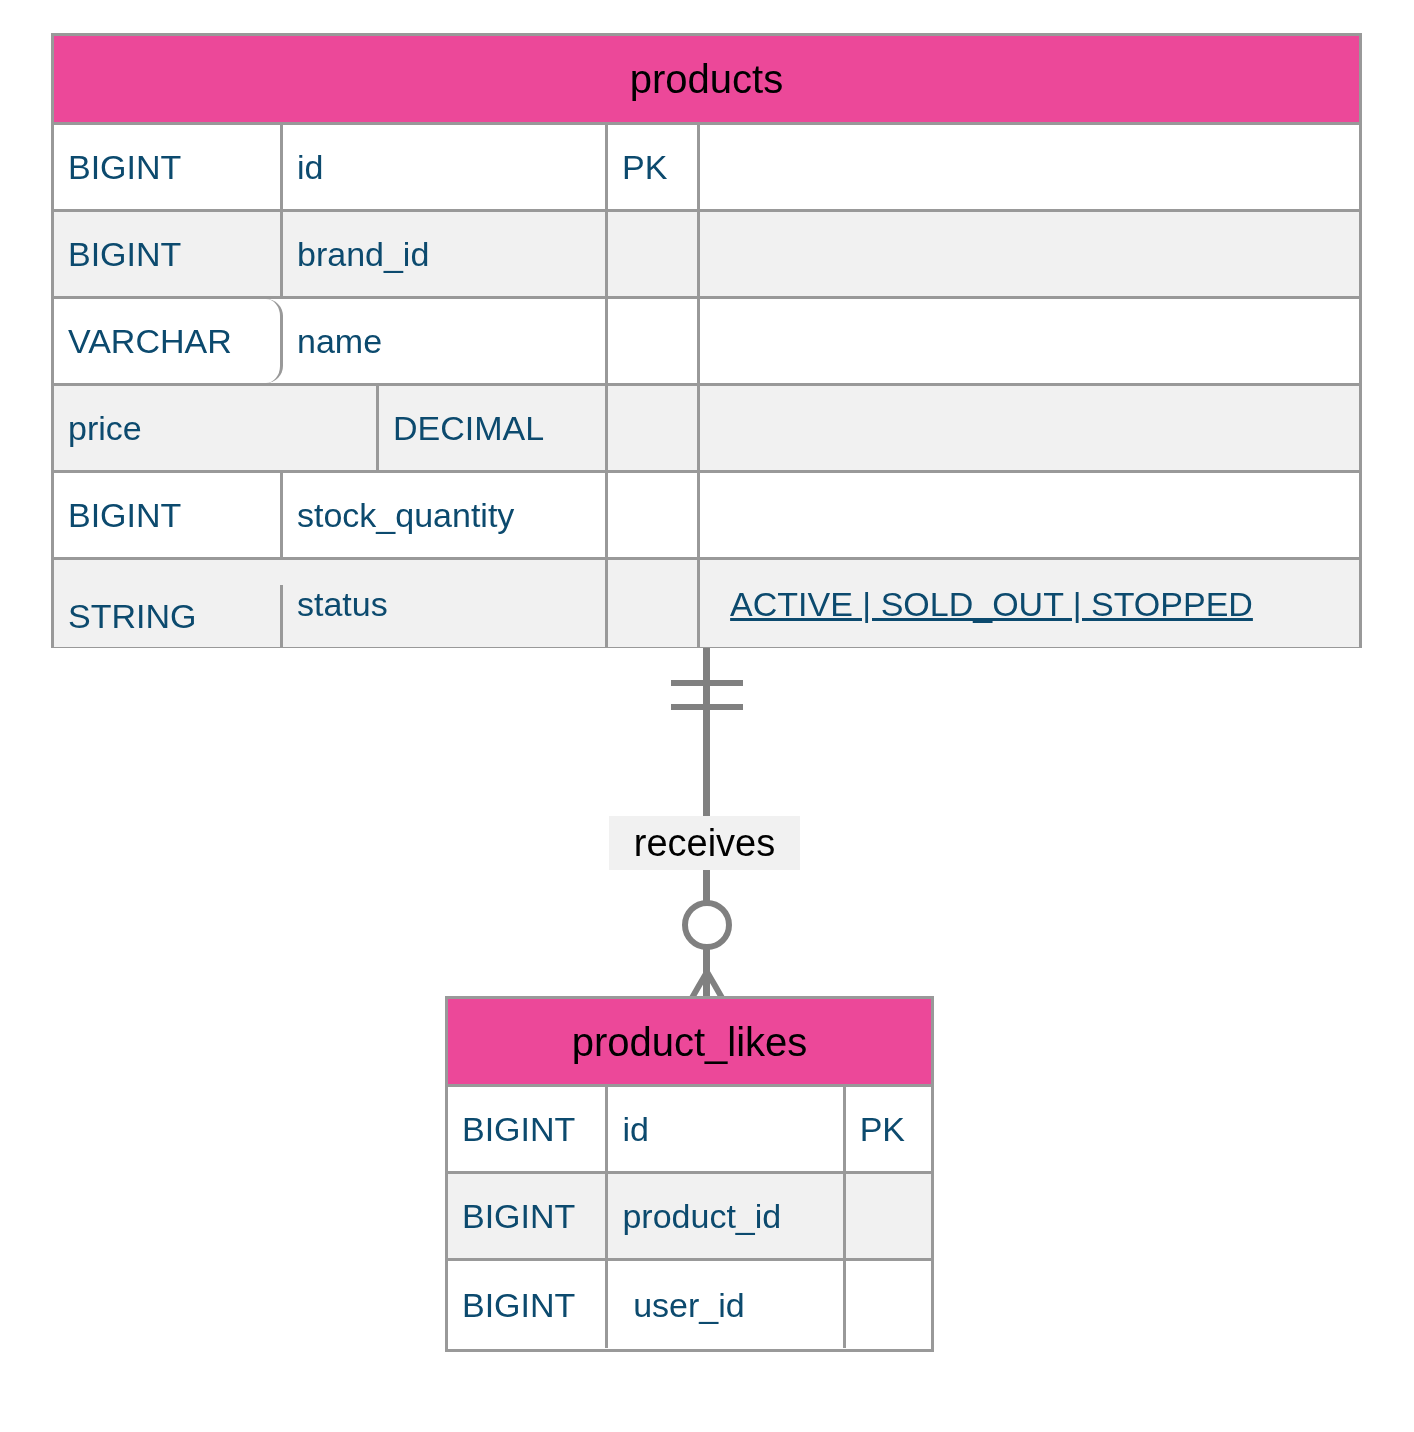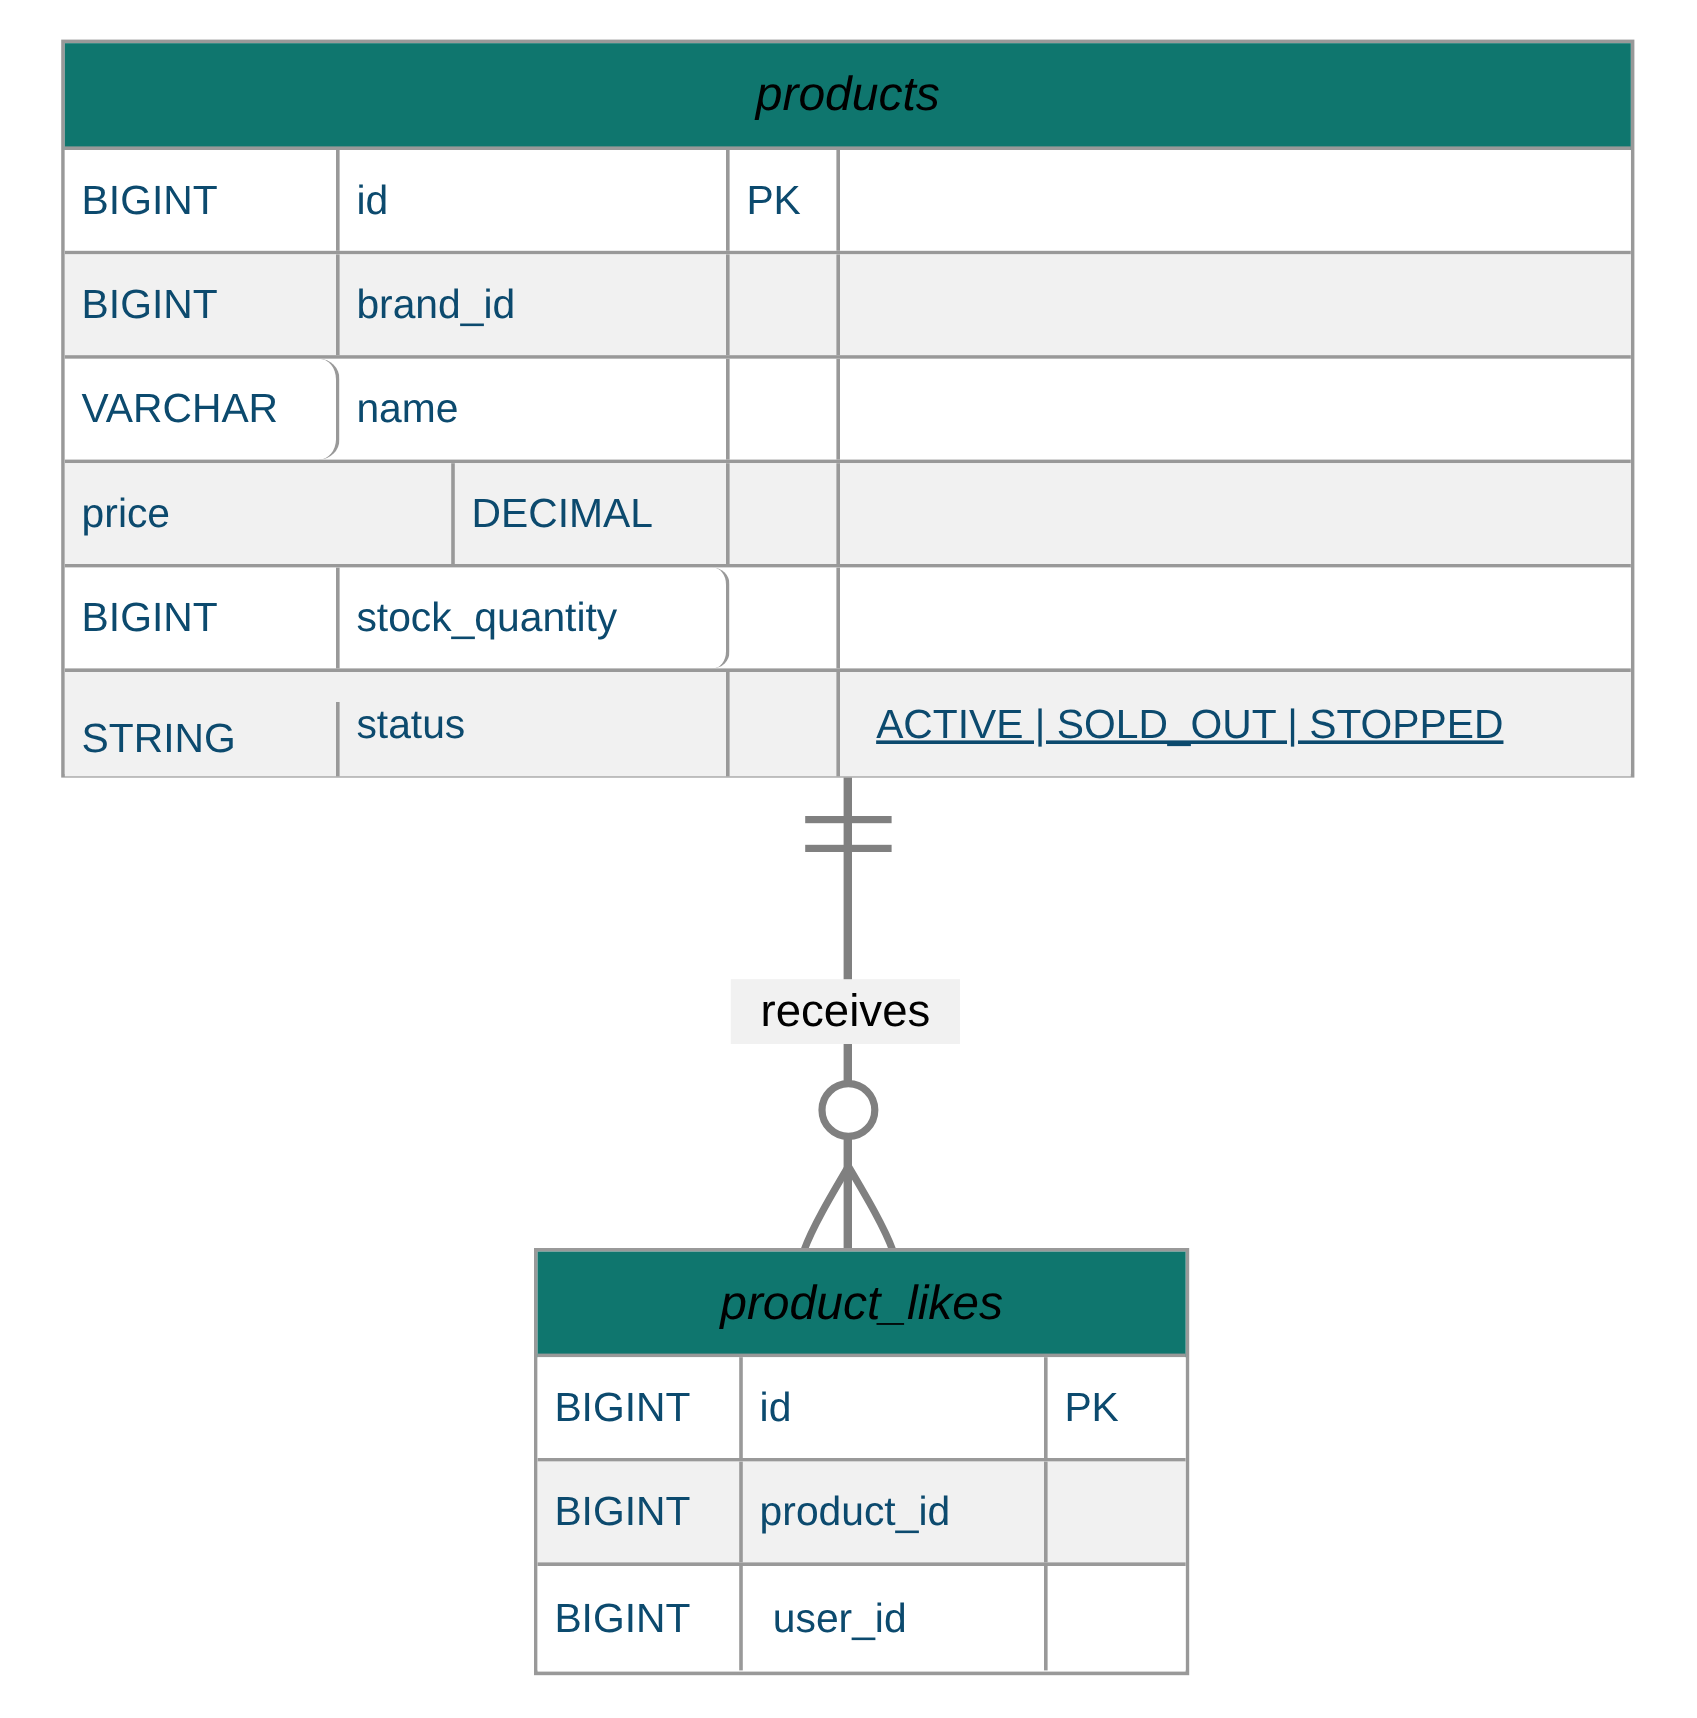--- a/index.html
+++ b/index.html
@@ -20,30 +20,29 @@
   }
 
   
   .entity {
     position: absolute;
     border: 3px solid #999999;
     box-sizing: border-box;
     background: #ffffff;
   }
   .entity-title {
-    background: #0f766e;
+    background: #ec4899;
     color: #000000;
     font-size: 40px;
     line-height: 1;
     display: flex;
     align-items: center;
     justify-content: center;
     box-sizing: border-box;
     border-bottom: 3px solid #999999;
-    font-style: italic;
   }
   .attr-row {
     display: flex;
     box-sizing: border-box;
     border-bottom: 3px solid #999999;
   }
   .attr-row:last-child {
     border-bottom: none;
   }
   .attr-row.odd  { background: #ffffff; }
@@ -122,21 +121,21 @@
 
     <div class="attr-row even" style="height:87px;">
       <div class="cell" style="width:325px;">price</div>
       <div class="cell" style="width:229px;">DECIMAL</div>
       <div class="cell" style="width:92px;"></div>
       <div class="cell c-comment last" style="width:659px;"></div>
     </div>
 
     <div class="attr-row odd" style="height:87px;">
       <div class="cell" style="width:229px;">BIGINT</div>
-      <div class="cell" style="width:325px;border-radius:14px;">stock_quantity</div>
+      <div class="cell" style="width:325px;">stock_quantity</div>
       <div class="cell" style="width:92px;"></div>
       <div class="cell c-comment last" style="width:659px;"></div>
     </div>
 
     <div class="attr-row even" style="height:87px;">
       <div class="cell" style="width:229px;margin-top:25px;">STRING</div>
       <div class="cell" style="width:325px;">status</div>
       <div class="cell" style="width:92px;"></div>
       <div class="cell c-comment last" style="width:583px;text-decoration:underline;">ACTIVE | SOLD_OUT | STOPPED</div>
     </div>
@@ -148,21 +147,21 @@
   <div class="conn-line" style="left:671px; top:704px; width:72px; height:6px;"></div>
 
   <svg class="conn-svg" style="left:655px; top:895px;" width="105" height="150" viewBox="0 0 105 150">
     <circle cx="52" cy="30" r="22" fill="#ffffff" stroke="#808080" stroke-width="6"></circle>
     <path d="M52 77 C 36 104, 22 128, 15 147" fill="none" stroke="#808080" stroke-width="6" stroke-linecap="butt"></path>
     <path d="M52 77 C 68 104, 82 128, 89 147" fill="none" stroke="#808080" stroke-width="6" stroke-linecap="butt"></path>
   </svg>
 
   <div class="conn-label" style="left:609px; top:816px; width:191px; height:54px;">receives</div>
 
-  <div class="entity" id="entity-product-likes" style="left:445px; top:1040px; width:546px; height:356px;">
+  <div class="entity" id="entity-product-likes" style="left:445px; top:996px; width:489px; height:356px;">
 
     <div class="entity-title" style="height:88px;">product_likes</div>
 
     <div class="attr-row odd" style="height:87px;">
       <div class="cell" style="width:171px;">BIGINT</div>
       <div class="cell" style="width:254px;">id</div>
       <div class="cell last" style="width:90px;">PK</div>
     </div>
     <div class="attr-row even" style="height:87px;">
       <div class="cell" style="width:171px;">BIGINT</div>

